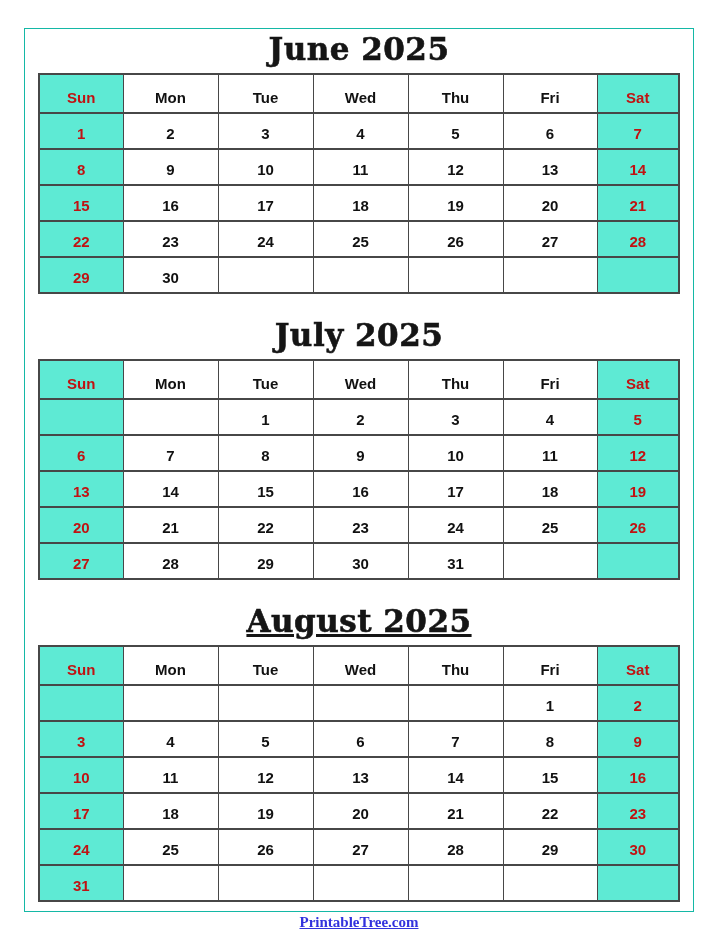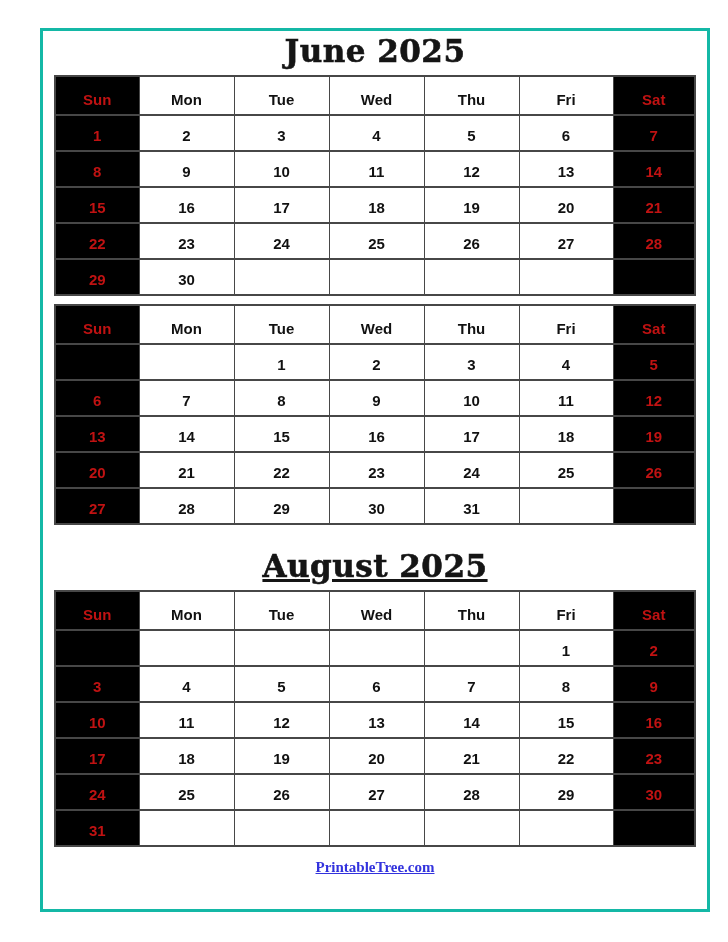--- a/index.html
+++ b/index.html
@@ -8,26 +8,26 @@
     background: #ffffff;
   }
   body {
     width: 728px;
     height: 942px;
     position: relative;
     font-family: "Liberation Sans", sans-serif;
   }
   .page-frame {
     position: absolute;
-    left: 40px;
+    left: 24px;
     top: 28px;
     width: 670px;
     height: 884px;
     box-sizing: border-box;
-    border: 3px solid #14b8a6;
+    border: 1px solid #14b8a6;
     background: #ffffff;
   }
   .month-title {
     margin: 0;
     text-align: center;
     font-family: "DejaVu Serif", serif;
     font-weight: 800;
     font-size: 31px;
     line-height: 32px;
     letter-spacing: 0.5px;
@@ -57,21 +57,21 @@
     background: #ffffff;
     font-weight: bold;
     color: #111111;
     font-size: 15px;
     overflow: hidden;
   }
   table.calendar th { height: 39px; }
   table.calendar td { height: 36px; }
   table.calendar th.we,
   table.calendar td.we {
-    background: #000000;
+    background: #5eead4;
     color: #c01212;
   }
   .site-footer {
     text-align: center;
     margin-top: 11px;
   }
   .site-footer a {
     font-family: "Liberation Serif", serif;
     font-size: 15px;
     font-weight: bold;
@@ -151,20 +151,21 @@
             <td></td>
             <td></td>
             <td></td>
             <td class="we"></td>
           </tr>
         </tbody>
       </table>
   </section>
 
   <section class="month month-july">
+    <h2 class="month-title">July 2025</h2>
     <table class="calendar">
       <colgroup>
         <col style="width:84px">
           <col style="width:95px">
           <col style="width:95px">
         <col style="width:95px">
           <col style="width:95px">
           <col style="width:94px">
         <col style="width:82px">
       </colgroup>

